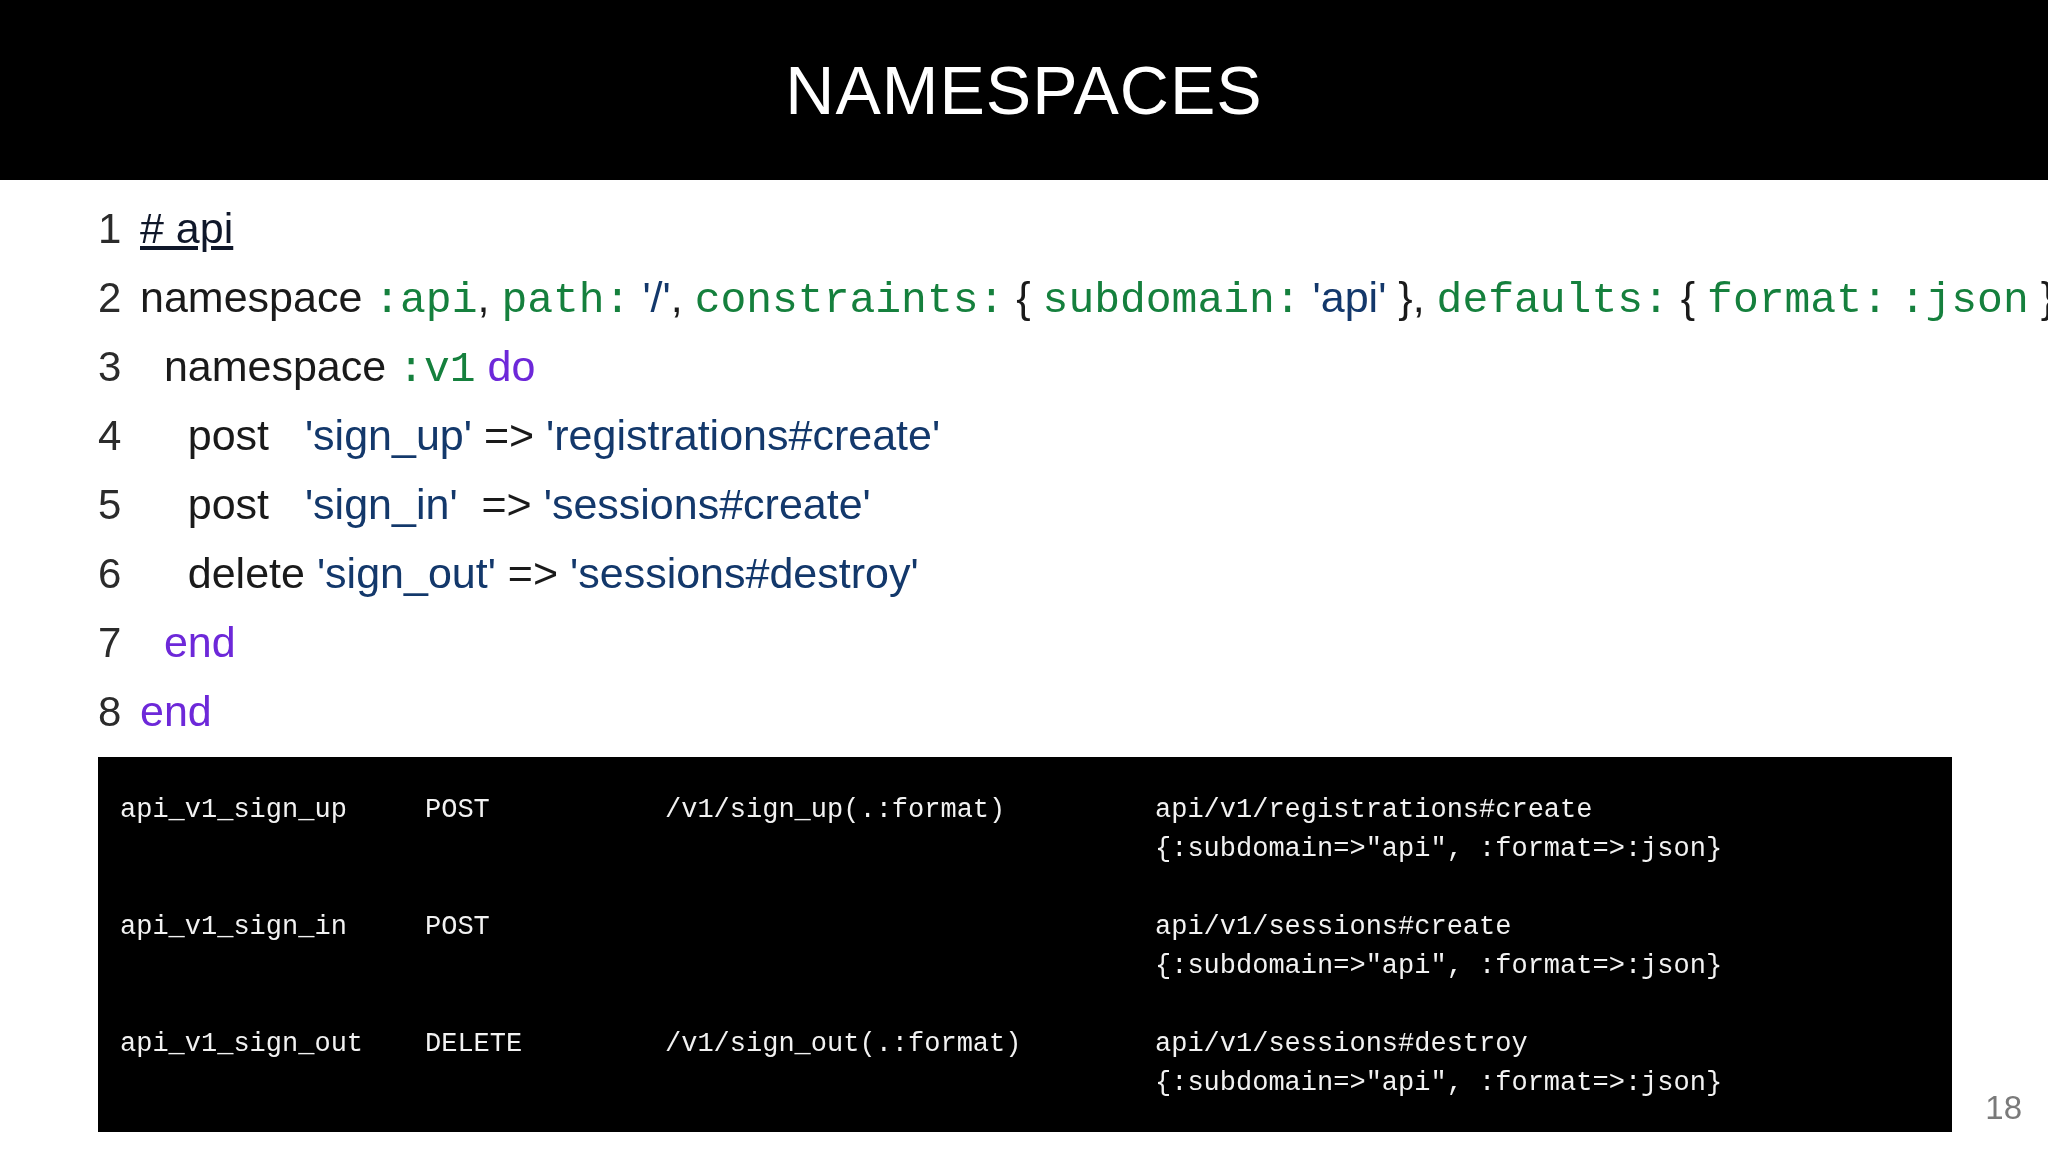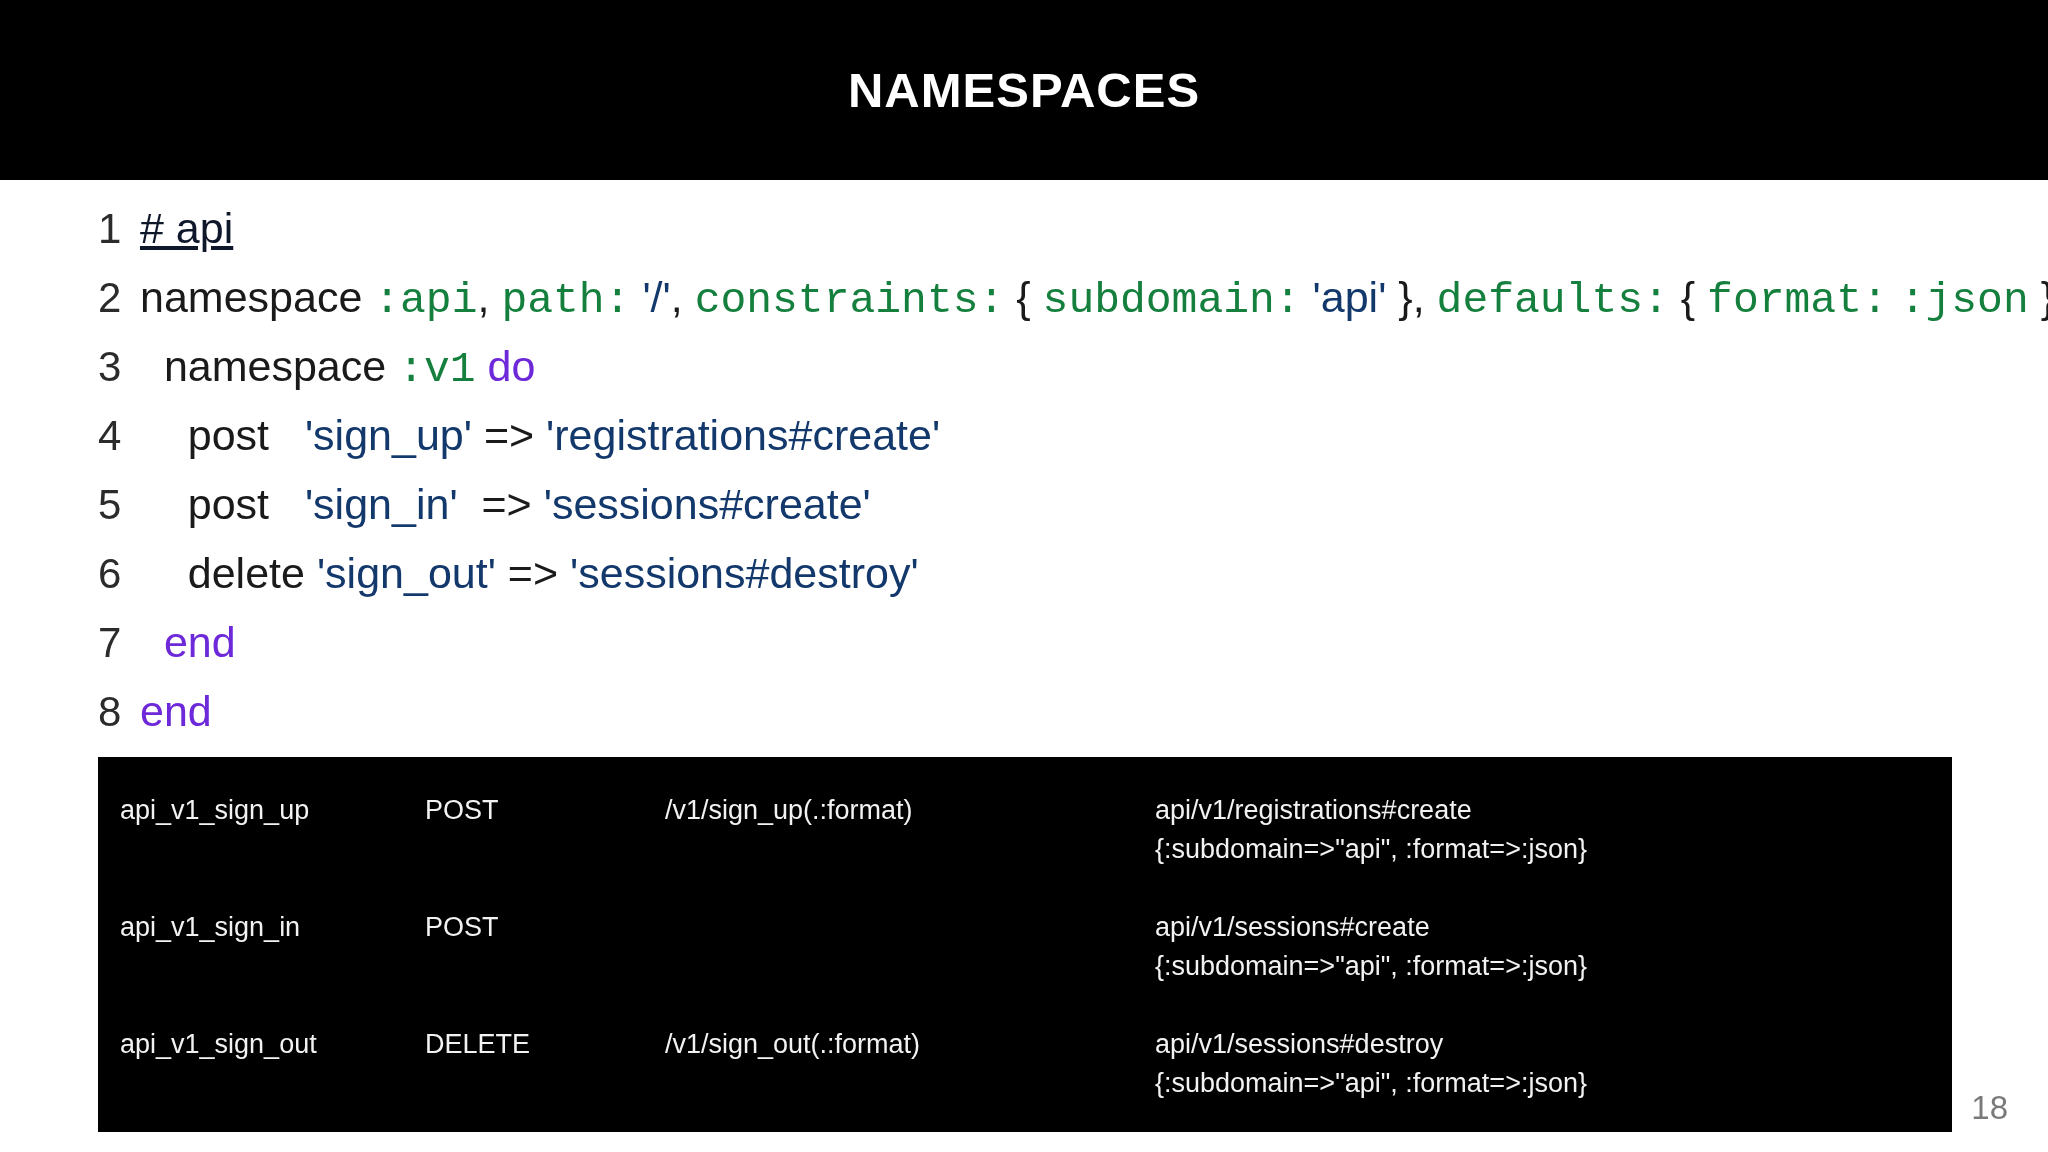--- a/index.html
+++ b/index.html
@@ -32,22 +32,22 @@
     width: 2048px;
     height: 180px;
     background: #000000;
     display: flex;
     align-items: center;
     justify-content: center;
   }
   .title-text {
     color: #ffffff;
     font-family: "Liberation Sans", sans-serif;
-    font-size: 49px;
-    font-weight: 700;
+    font-size: 68px;
+    font-weight: 400;
     letter-spacing: 1px;
     line-height: 1;
     white-space: nowrap;
     text-align: center;
   }
 
   
   .code-block {
     position: absolute;
     left: 98px;
@@ -90,36 +90,36 @@
     width: 1854px;
     height: 375px;
     background: #000000;
     box-sizing: border-box;
     padding: 34px 0 0 22px;
     overflow: hidden;
   }
   .term-row {
     position: relative;
     height: 117px;
-    font-family: Liberation Sans, sans-serif;
+    font-family: Liberation Mono, monospace;
     font-size: 27px;
     line-height: 39px;
     color: #f2f2f2;
     white-space: pre;
   }
   .term-row .c-name   { position: absolute; left: 0px;   top: 0; }
   .term-row .c-verb   { position: absolute; left: 305px; top: 0; }
   .term-row .c-path   { position: absolute; left: 545px; top: 0; }
   .term-row .c-ctrl   { position: absolute; left: 1035px; top: 0; }
   .term-row .c-opts   { position: absolute; left: 1035px; top: 39px; }
 
   
   .page-number {
     position: absolute;
-    right: 40px;
+    right: 26px;
     bottom: 28px;
     font-family: "Liberation Sans", sans-serif;
     font-size: 33px;
     color: #7a7a7a;
     line-height: 1;
   }
 </style>
 </head>
 <body>
 

